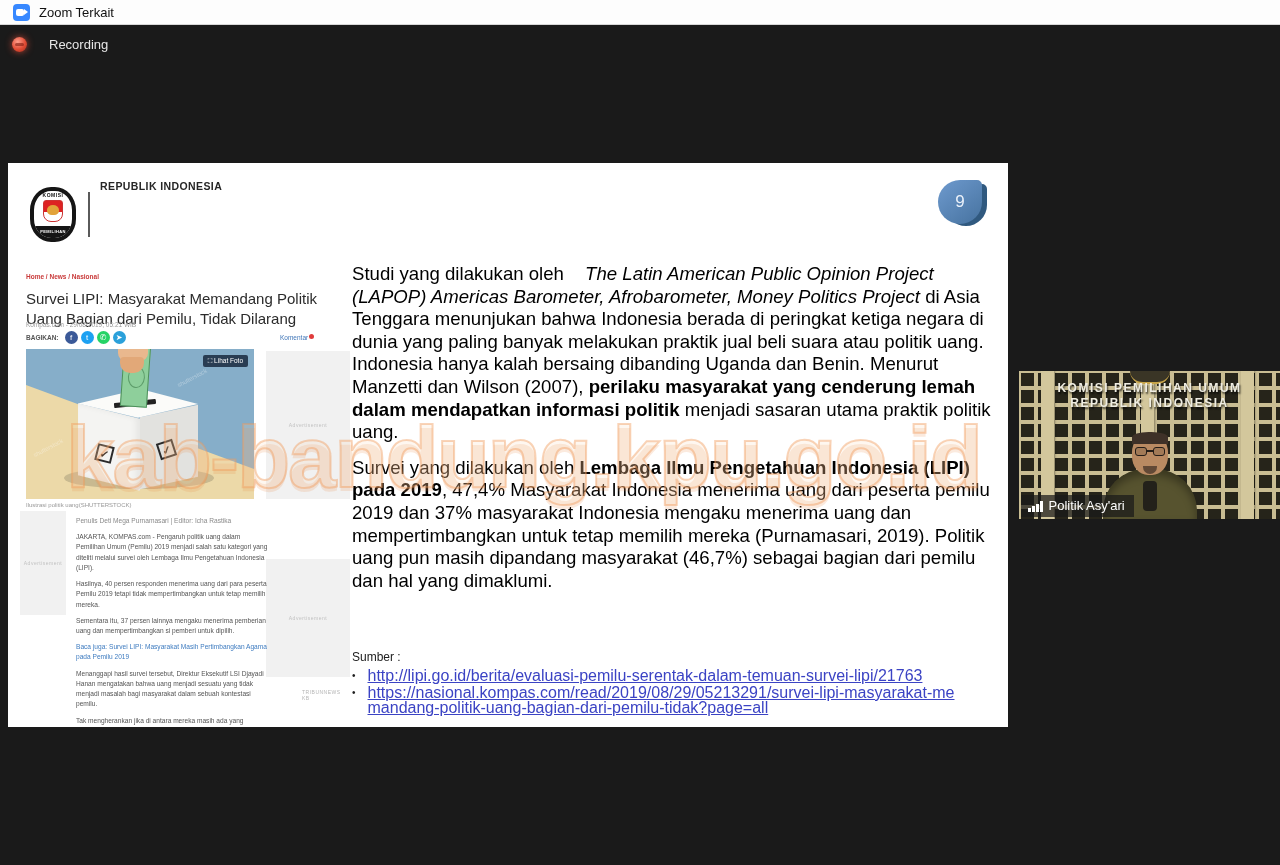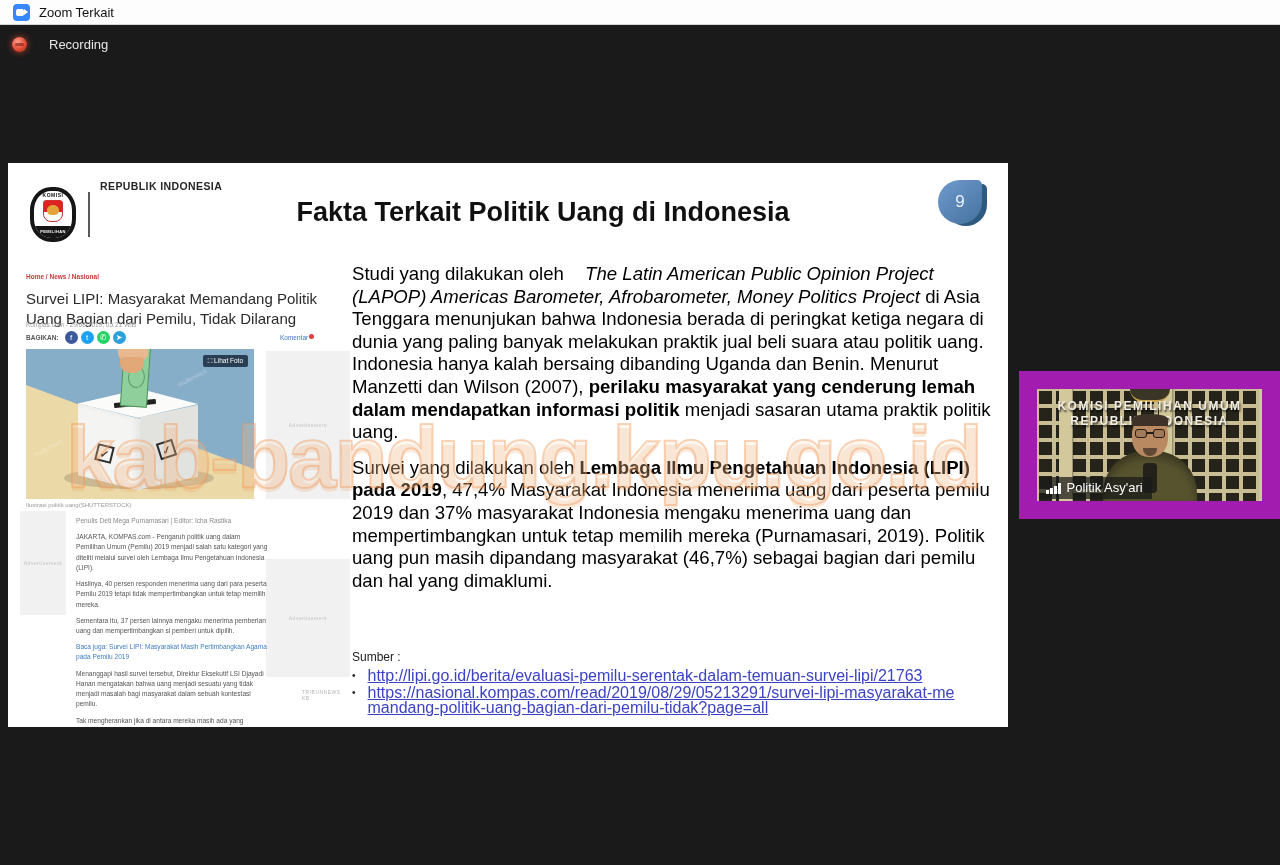--- a/index.html
+++ b/index.html
@@ -110,21 +110,21 @@
   .ad-box { background:#f1f1f1; display:flex; align-items:center; justify-content:center; }
   .ad-text { font-size:5px; color:#c2c2c2; letter-spacing:.5px; }
 
   .art-body { left:56px; top:245px; width:192px; }
   .art-p { font-size:6.6px; line-height:1.55; color:#545454; margin-bottom:6px; }
   .art-p.kind-meta { color:#8a8a8a; }
   .art-p.kind-readmore { color:#3f7cc0; }
   .art-footermark { left:282px; top:418px; font-size:5px; color:#b5b5b5; letter-spacing:.5px; }
 
   
-  .video { position:absolute; left:1019px; top:371px; width:261px; height:148px; background:#a21caf; padding:18px; }
+  .video { position:absolute; left:1019px; top:371px; width:261px; height:148px; background:#3b82f6; padding:0; }
   .video-inner { position:relative; width:100%; height:100%; background:#c9bd93; overflow:hidden; }
   .win-grid { position:absolute; inset:0; background-color:#26241a;
       background-image:linear-gradient(#c9bd93 4px, transparent 4px), linear-gradient(90deg,#c9bd93 4px, transparent 4px);
       background-size:17px 17px; background-position:-2px -2px; }
   .pillar { position:absolute; top:0; bottom:0; width:13px; background:#d3c79c; box-shadow:1px 0 2px rgba(0,0,0,.35); }
   .sign-band { position:absolute; left:0; right:0; top:10px; text-align:center; color:#efede2;
       font-weight:bold; text-shadow:1px 2px 2px rgba(0,0,0,.75); letter-spacing:1.5px; z-index:3; }
   .sign-line1 { font-size:12px; }
   .sign-line2 { font-size:12px; margin-top:1px; }
   .bldg-logo { position:absolute; left:50%; top:0; transform:translateX(-50%); width:40px; height:13px;
@@ -163,21 +163,20 @@
     <span class="emblem-top">KOMISI</span>
     <span class="emblem-shield"></span>
     <span class="emblem-bird"></span>
     <span class="emblem-bottom">PEMILIHAN UMUM</span>
   </div>
   <div class="abs logo-divider"></div>
   <div class="abs kpu-wordmark">
     <div class="kpu-sub">REPUBLIK INDONESIA</div>
   </div>
 
-  <div class="abs slide-title">Fakta Terkait Politik Uang di Indonesia</div>
 
   <div class="abs page-badge">
     <span class="page-badge-shadow"></span>
     <span class="page-badge-face">9</span>
   </div>
 
   <div class="abs watermark">kab-bandung.kpu.go.id</div>
 
   <div class="abs text-col">
     <p><span class="seg-normal">Studi yang dilakukan oleh </span><span class="seg-italic">The Latin American Public Opinion Project (LAPOP) Americas Barometer, Afrobarometer, Money Politics Project</span><span class="seg-normal"> di Asia Tenggara menunjukan bahwa Indonesia berada di peringkat ketiga negara di dunia yang paling banyak melakukan praktik jual beli suara atau politik uang. Indonesia hanya kalah bersaing dibanding Uganda dan Benin. Menurut Manzetti dan Wilson (2007), </span><span class="seg-bold">perilaku masyarakat yang cenderung lemah dalam mendapatkan informasi politik</span><span class="seg-normal"> menjadi sasaran utama praktik politik uang.</span></p>

